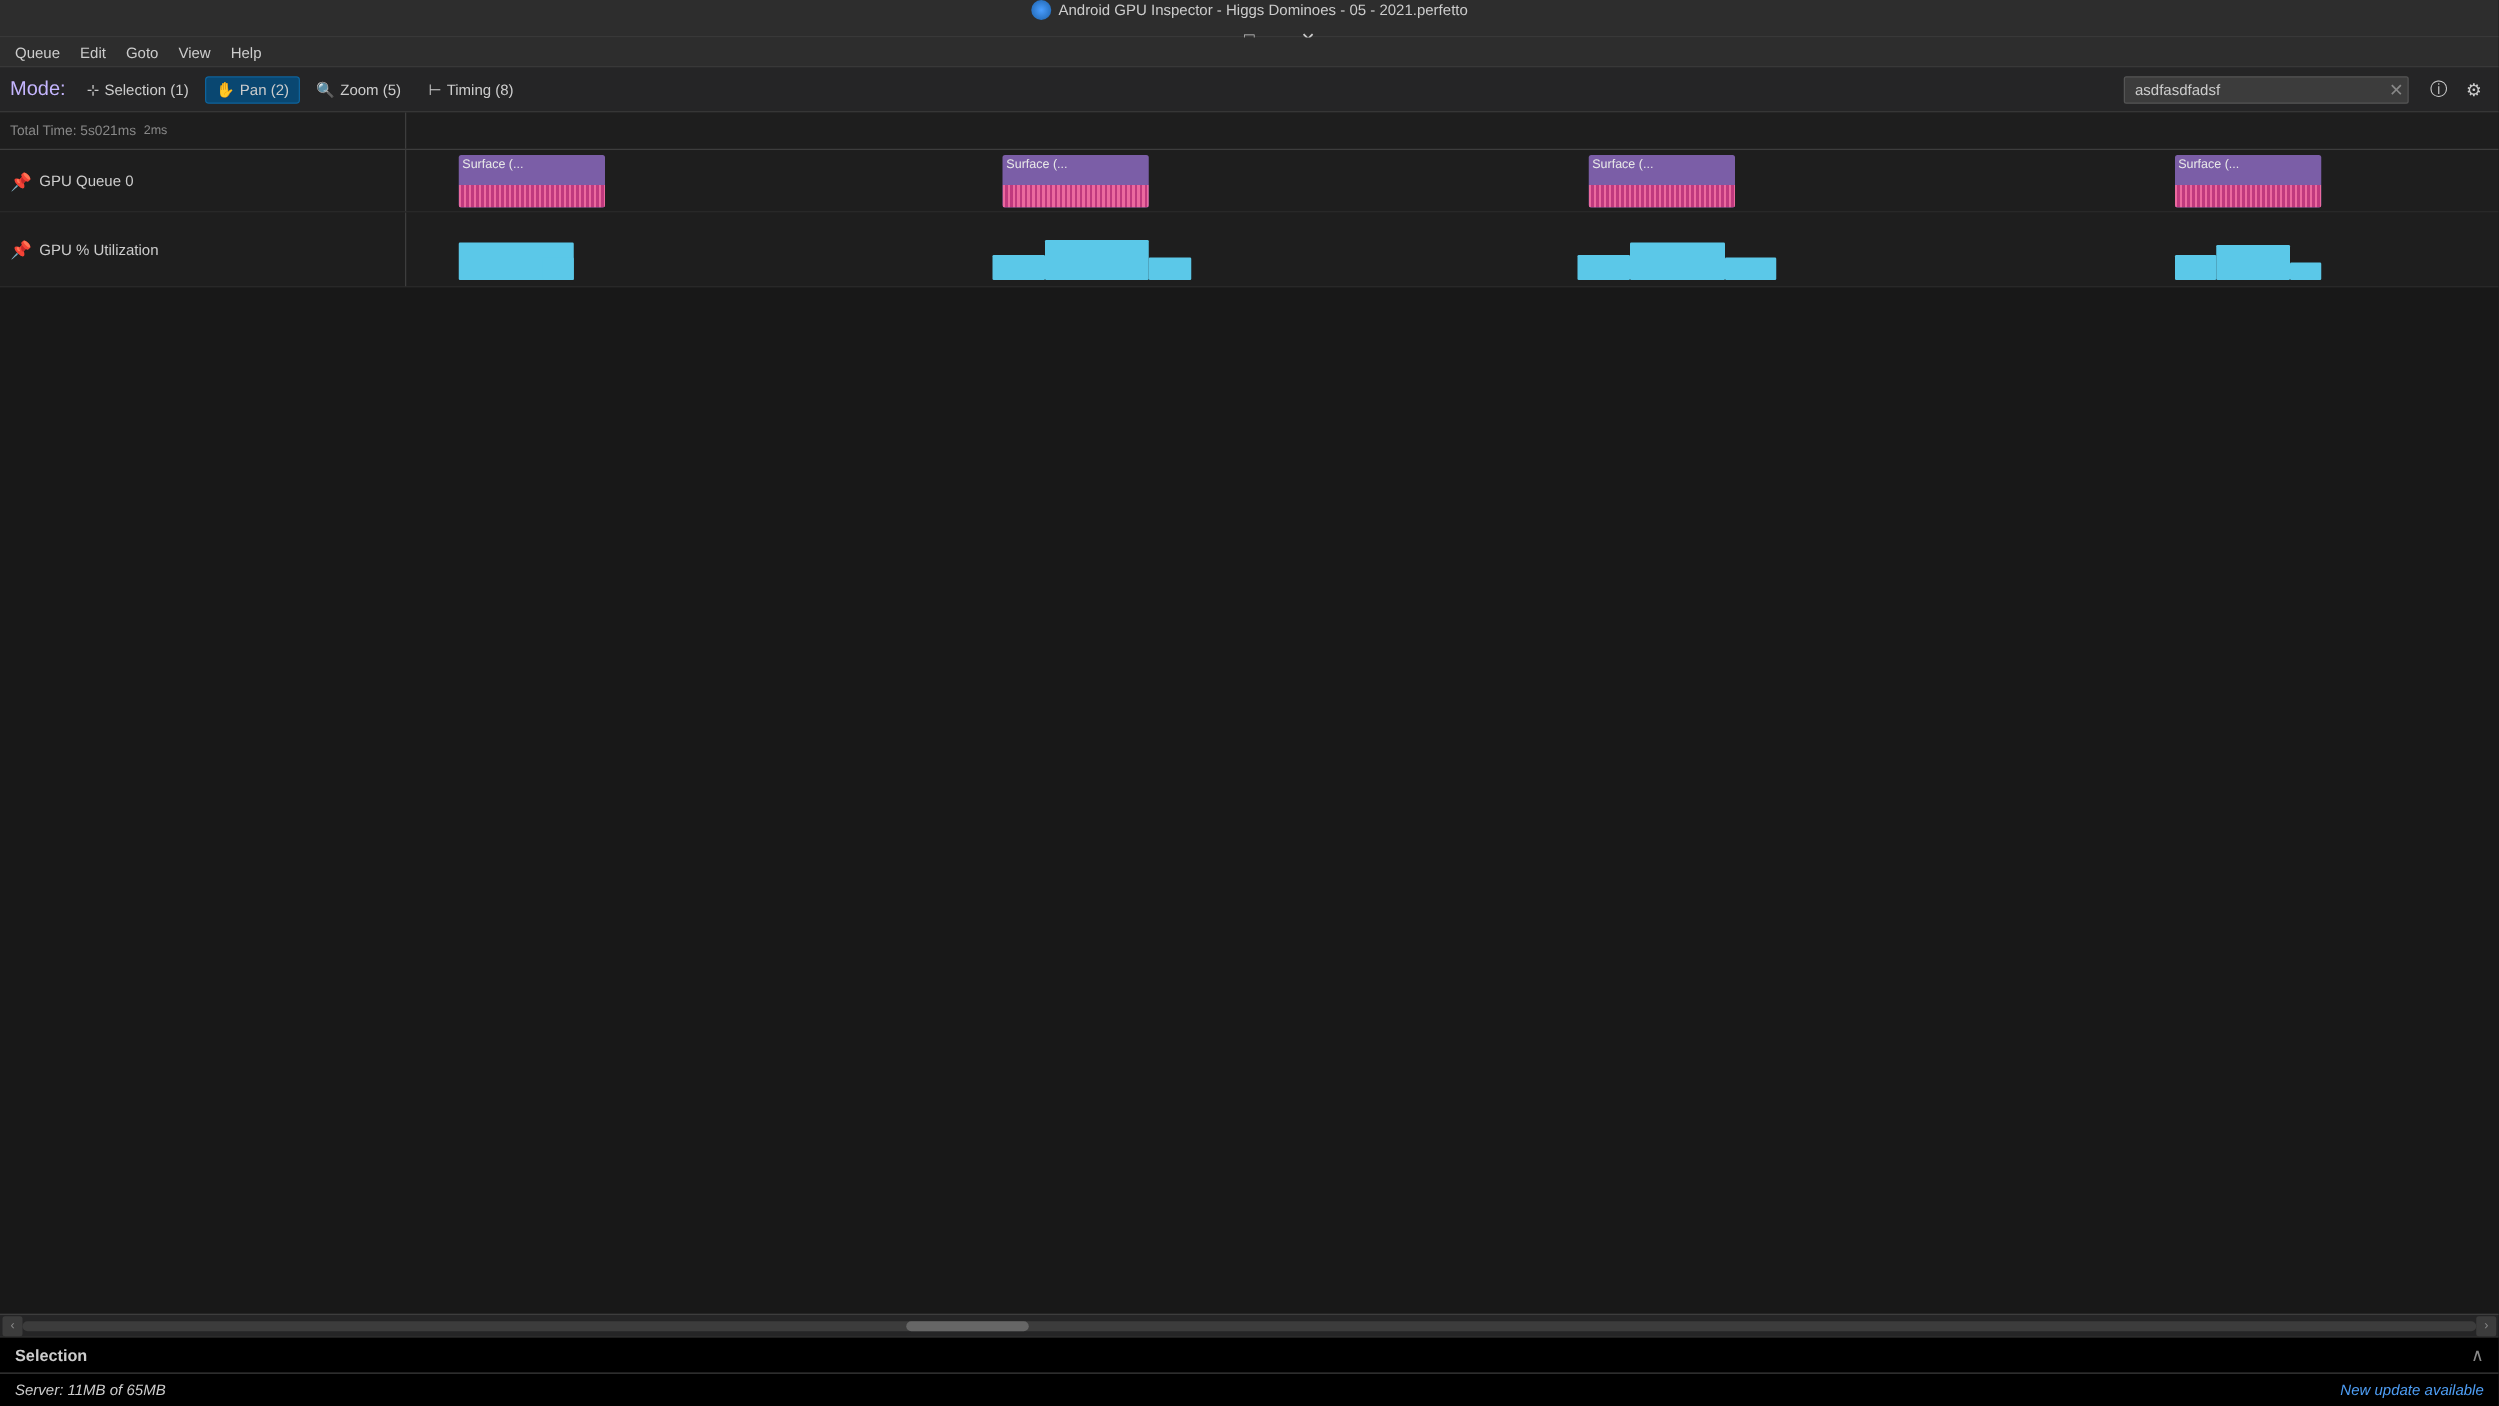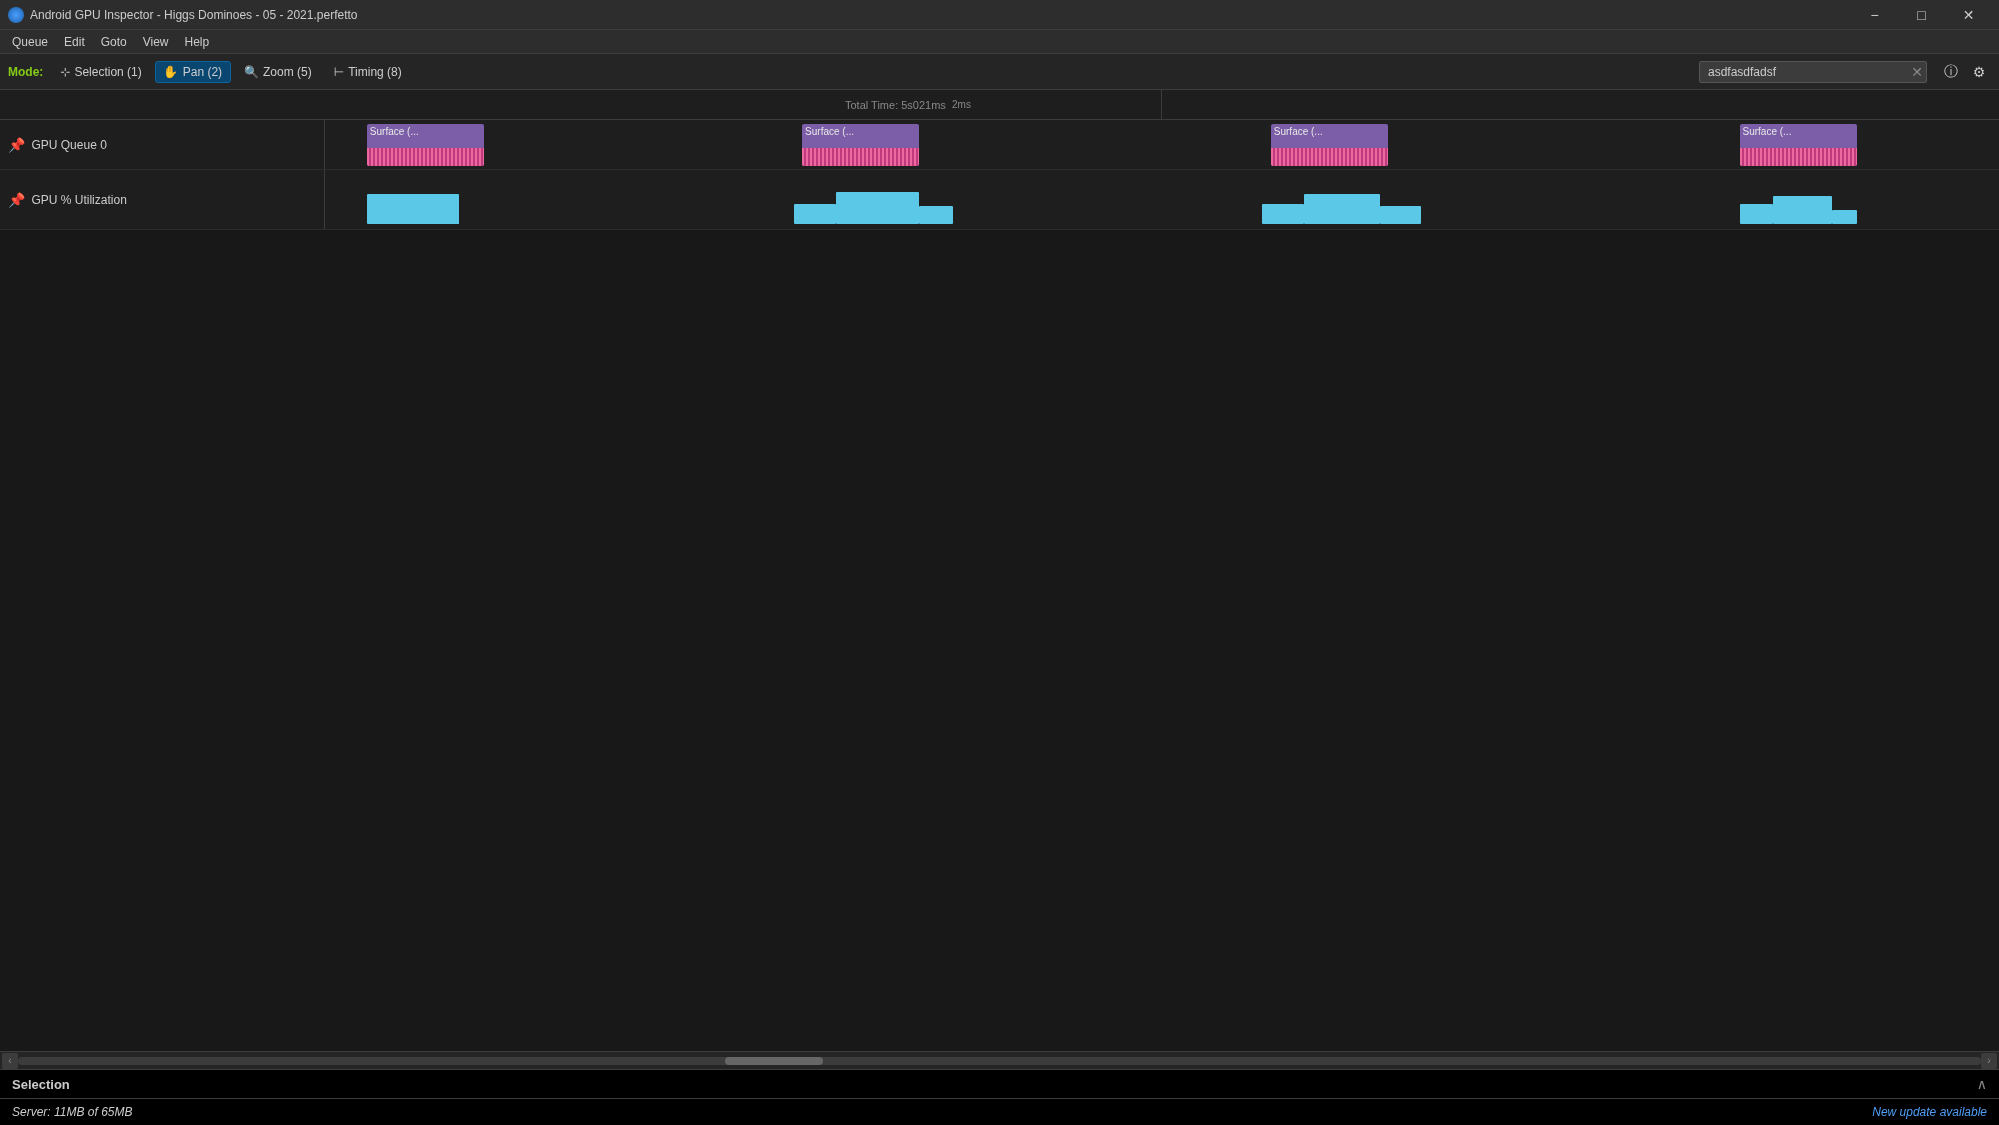--- a/index.html
+++ b/index.html
@@ -18,20 +18,21 @@
     
     .title-bar {
       background: #2d2d2d;
       height: 30px;
       display: flex;
       align-items: center;
       justify-content: space-between;
       padding: 0 8px;
       border-bottom: 1px solid #3d3d3d;
       flex-shrink: 0;
+      flex-direction: column;
     }
     .title-bar-left {
       display: flex;
       align-items: center;
       gap: 6px;
     }
     .title-bar-icon {
       width: 16px;
       height: 16px;
       background: radial-gradient(circle, #4a9eff, #1a5fa8);
@@ -81,24 +82,23 @@
       background: #252526;
       height: 36px;
       display: flex;
       align-items: center;
       padding: 0 8px;
       gap: 4px;
       border-bottom: 1px solid #3d3d3d;
       flex-shrink: 0;
     }
     .toolbar-mode-label {
-      color: #84cc16;
+      color: #c4b5fd;
       margin-right: 4px;
-      font-size: 12px;
-      font-weight: bold;
+      font-size: 16px;
     }
     .mode-btn {
       display: flex;
       align-items: center;
       gap: 4px;
       padding: 3px 8px;
       background: transparent;
       border: 1px solid transparent;
       color: #cccccc;
       cursor: pointer;
@@ -155,21 +155,20 @@
     }
 
     
     .timeline-header {
       background: #1e1e1e;
       height: 30px;
       display: flex;
       align-items: center;
       border-bottom: 1px solid #3d3d3d;
       flex-shrink: 0;
-      flex-direction: column;
     }
     .timeline-track-label-col {
       width: 325px;
       flex-shrink: 0;
       display: flex;
       align-items: center;
       padding: 0 8px;
       color: #888;
       font-size: 11px;
       border-right: 1px solid #3d3d3d;

